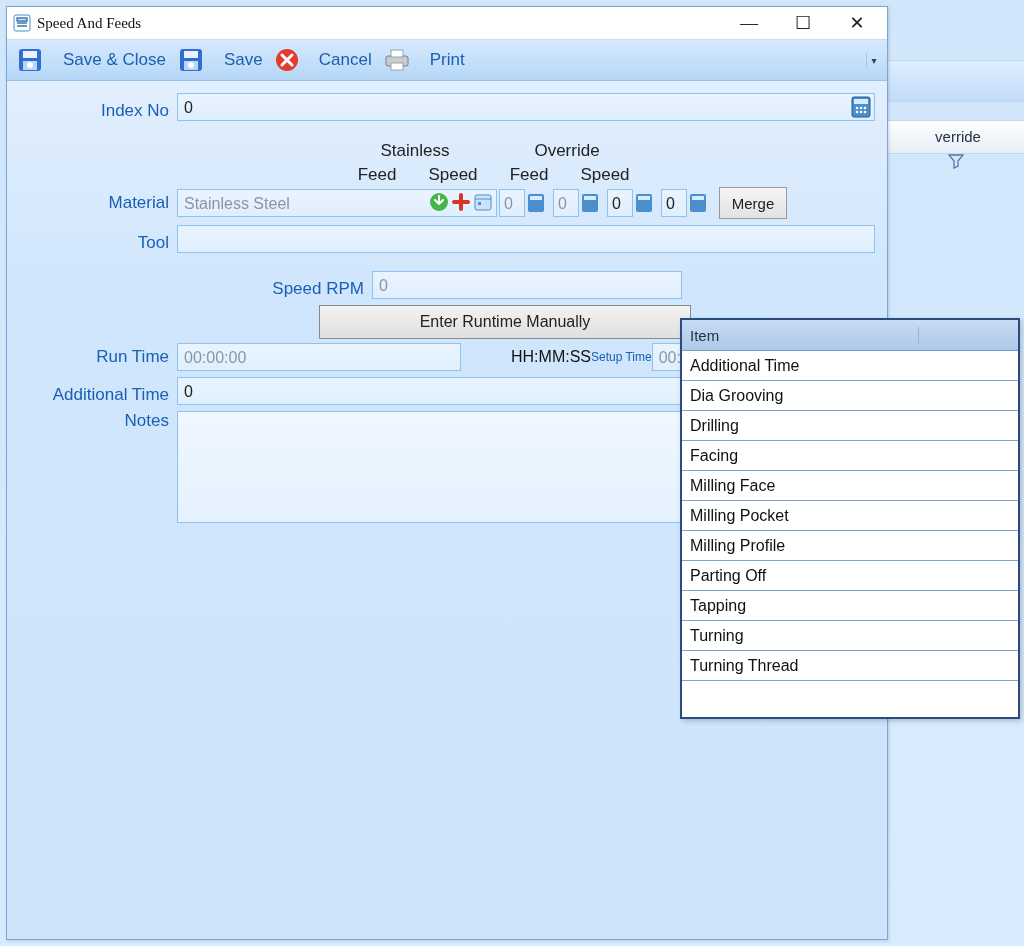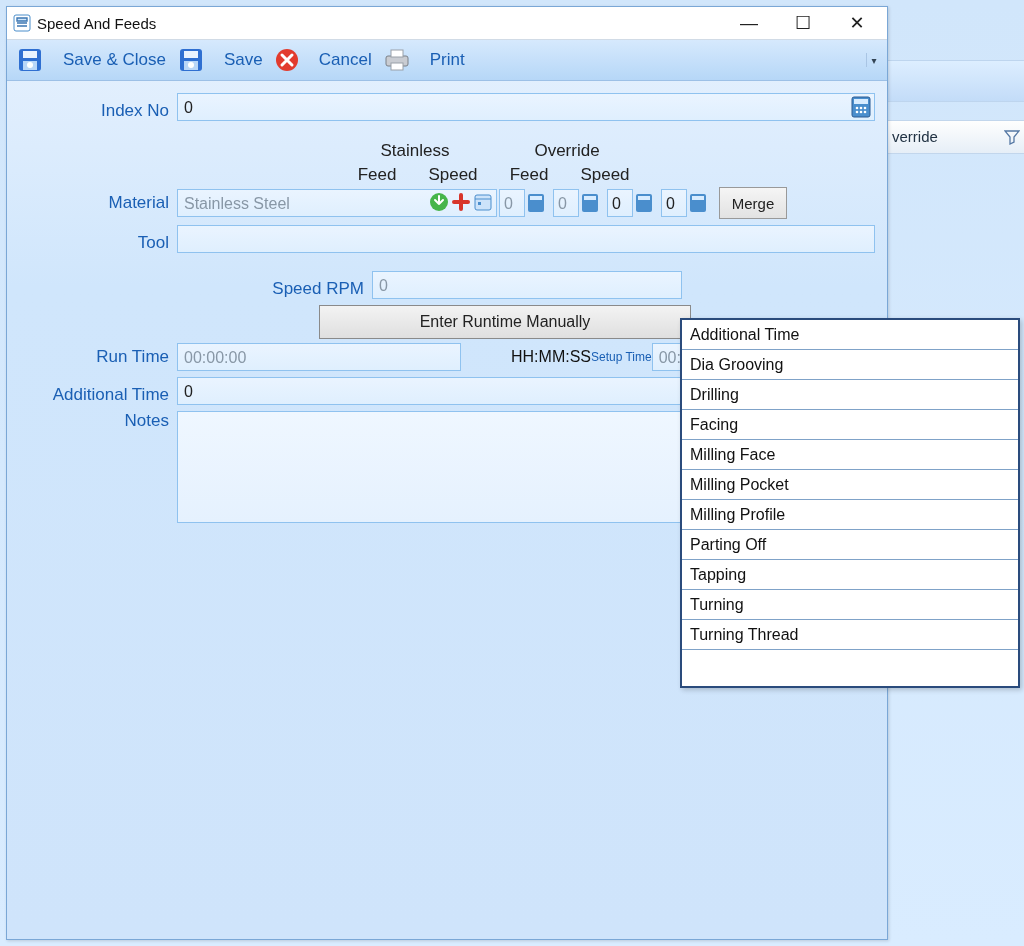--- a/index.html
+++ b/index.html
@@ -1,21 +1,21 @@
 <!DOCTYPE html>
 <html><head>
 <meta charset="utf-8">
 <style>
   html,body{margin:0;padding:0;font-family:"Segoe UI",Arial,sans-serif;font-size:15px;color:#222;}
   .viewport{position:relative;width:1024px;height:946px;background:linear-gradient(#d1e6fb,#d9ecff);overflow:hidden;}
   .bg-toolbar{position:absolute;left:880px;right:0;top:60px;height:40px;background:linear-gradient(#ddeeff,#c3dcf8);border-top:1px solid #bed5ee;border-bottom:1px solid #bed5ee;}
-  .bg-header-row{position:absolute;left:880px;right:0;top:120px;height:32px;background:linear-gradient(#fefefe,#e6eef7);border-top:1px solid #c2d6ec;border-bottom:1px solid #c2d6ec;line-height:32px;padding-left:12px;color:#234;display:flex;align-items:center;justify-content:space-between;}
+  .bg-header-row{position:absolute;left:880px;right:0;top:120px;height:32px;background:linear-gradient(#fefefe,#e6eef7);border-top:1px solid #c2d6ec;border-bottom:1px solid #c2d6ec;line-height:32px;padding-left:12px;color:#234;display:flex;align-items:center;justify-content:space-between;flex-direction:column;}
   .bg-header-row .filter-icon{margin-right:4px;}
   .window{position:absolute;left:6px;top:6px;width:880px;height:932px;background:linear-gradient(#e8f2fe 0%,#d0e6fc 30%,#cfe4fb 100%);border:1px solid #7aa7d6;box-shadow:1px 1px 3px rgba(0,0,0,.15);}
-  .titlebar{height:32px;background:#fff;display:flex;align-items:center;padding:0 6px;border-bottom:1px solid #d1dbe6;}
+  .titlebar{height:32px;background:#fff;display:flex;align-items:center;padding:0 6px;border-bottom:1px solid #d1dbe6;font-family:Liberation Serif, serif;}
   .titlebar .app-icon{width:18px;height:18px;margin-right:6px;}
   .titlebar .title{flex:1;font-size:15px;color:#111;}
   .win-controls{display:flex;gap:18px;align-items:center;margin-right:6px;}
   .win-controls span{width:36px;text-align:center;font-size:18px;line-height:18px;cursor:default;}
   .toolbar{height:40px;background:linear-gradient(#d6e9fd,#b6d7f7);border-bottom:1px solid #9dc0e6;display:flex;align-items:center;padding:0 6px;gap:4px;}
   .toolbar .t-btn{display:flex;align-items:center;gap:20px;padding:2px 4px;color:#1a5fb4;font-size:17px;cursor:default;}
   .toolbar .disk-icon{width:26px;height:26px;}
   .toolbar .cancel-icon{width:24px;height:24px;}
   .toolbar .print-icon{width:26px;height:22px;}
   .toolbar-drop{margin-left:auto;width:14px;height:14px;border-left:1px solid #a9c5e4;display:flex;align-items:center;justify-content:center;font-size:10px;color:#345;}
@@ -267,20 +267,24 @@
 
       <div class="row notes-row">
         <div class="lbl">Notes</div>
         <div class="notes-area"></div>
       </div>
 
     </div>
   </div>
 
   <div class="dropdown">
+    <div class="hdr">
+      <div class="col-item">Item</div>
+      <div class="col-rest"></div>
+    </div>
     <div class="list" id="dropdown-list">
         <div class="item">Additional Time</div>
         <div class="item">Dia Grooving</div>
         <div class="item">Drilling</div>
         <div class="item">Facing</div>
         <div class="item">Milling Face</div>
         <div class="item">Milling Pocket</div>
         <div class="item">Milling Profile</div>
         <div class="item">Parting Off</div>
         <div class="item">Tapping</div>

